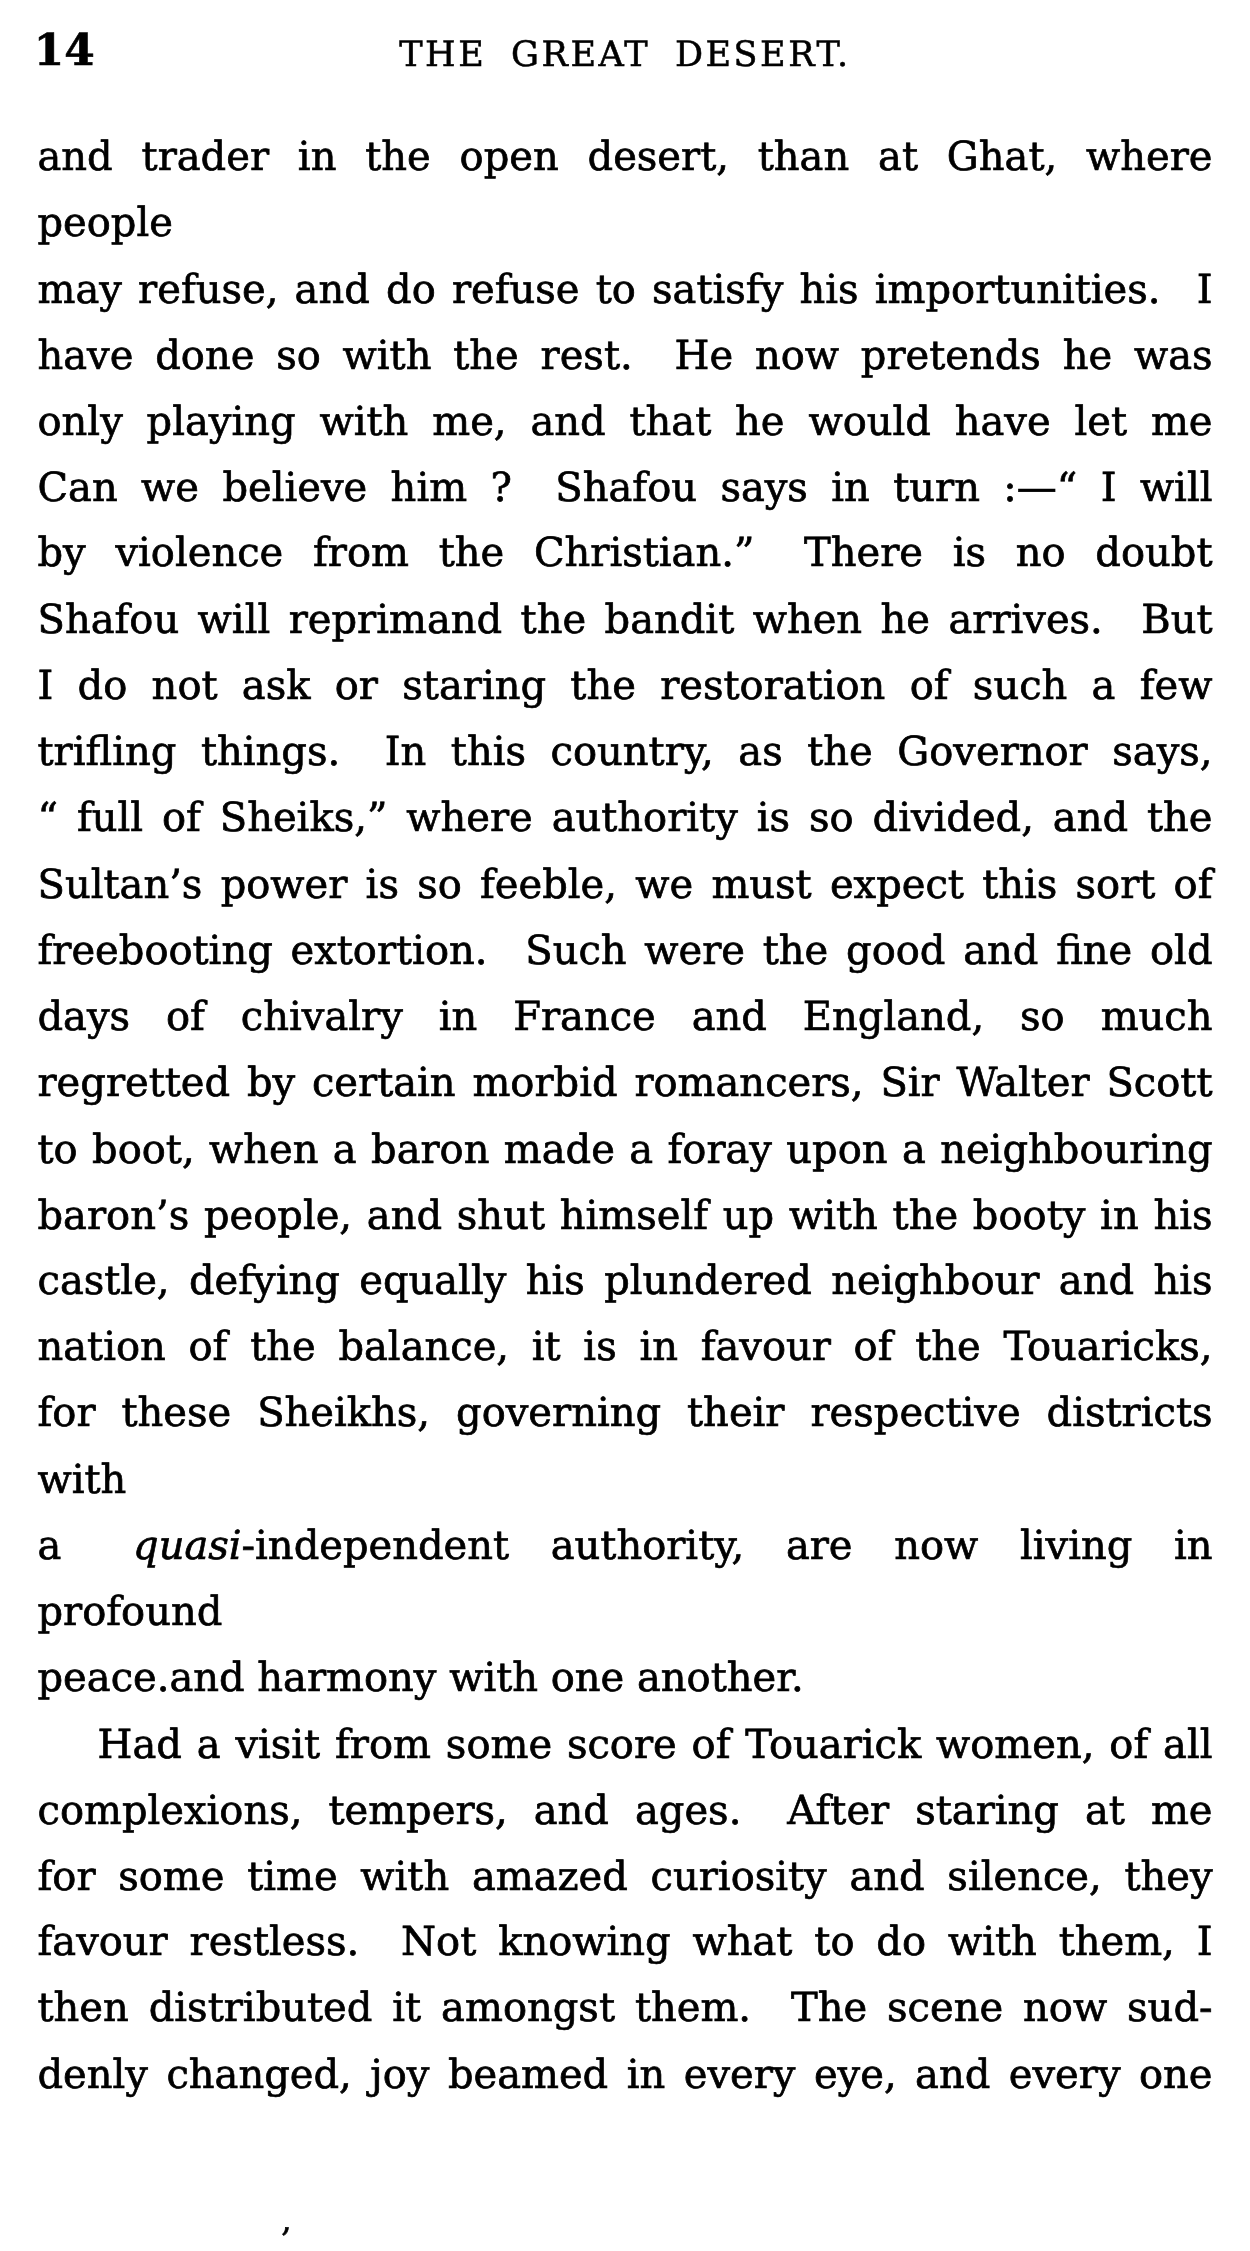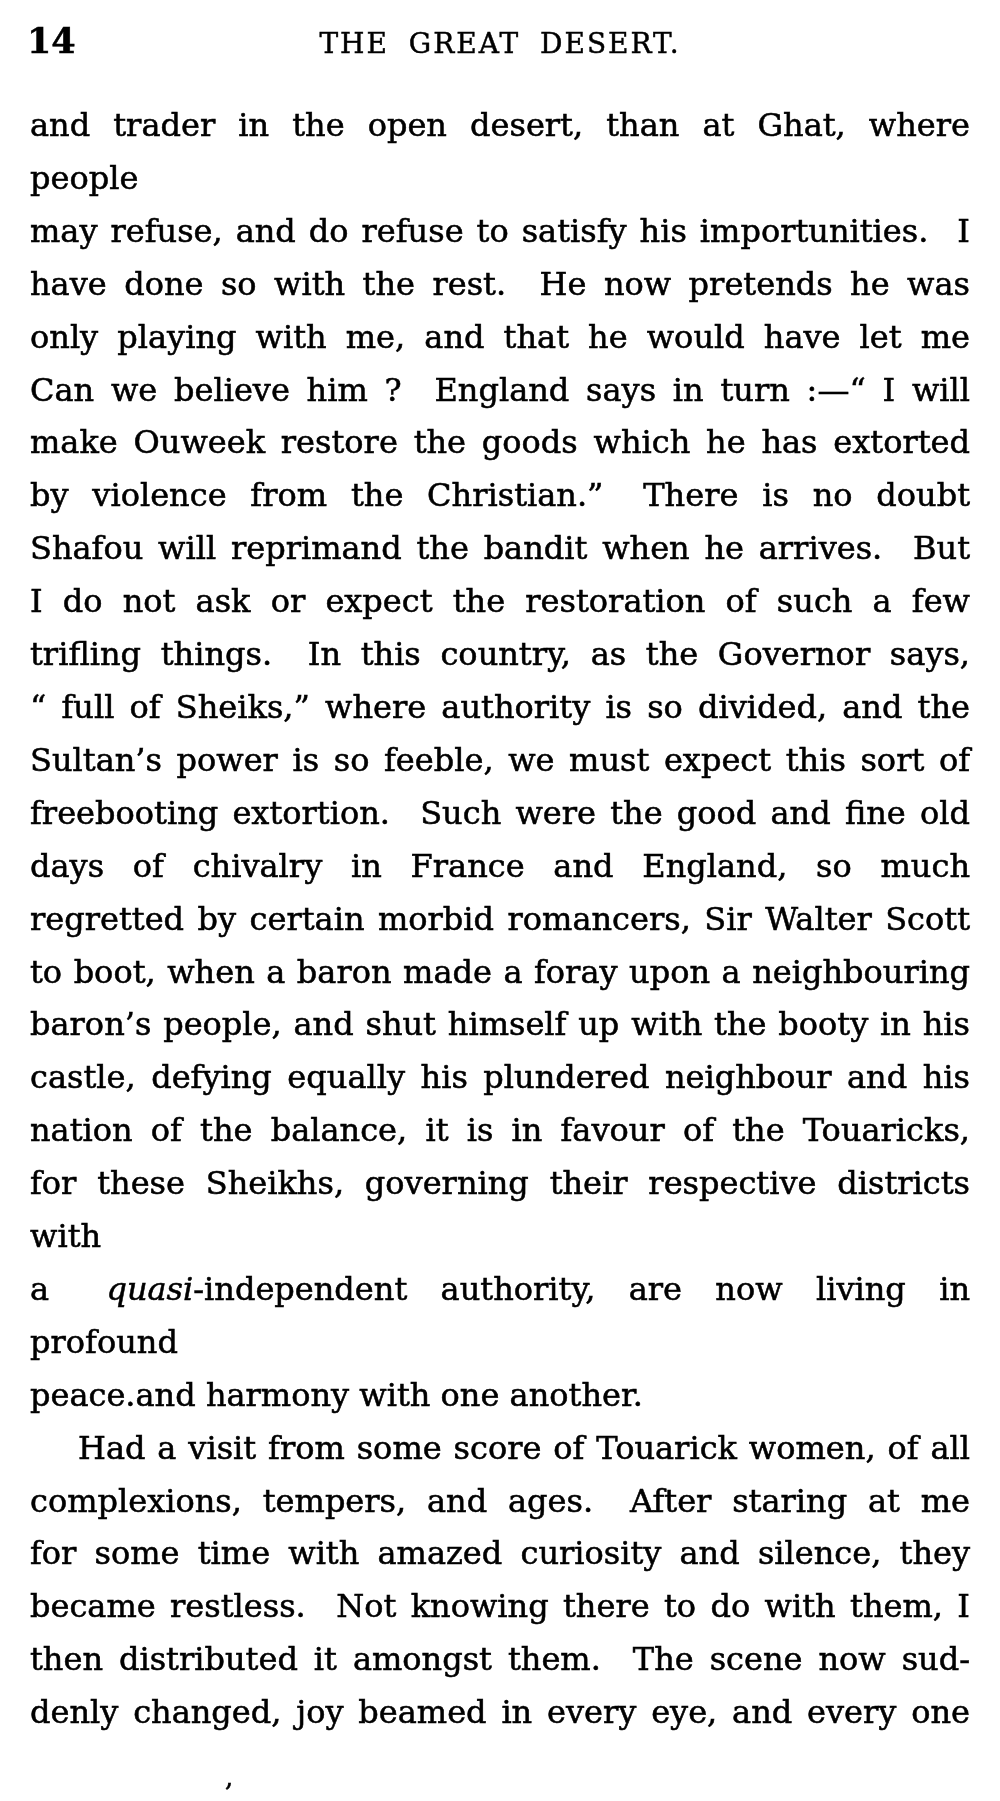--- a/index.html
+++ b/index.html
@@ -69,40 +69,39 @@
   <div>
     <span class="pagenum">14</span>
     <div class="running-title">THE GREAT DESERT.</div>
   </div>
 
   <div class="bodytext">
       <div class="line">and trader in the open desert, than at Ghat, where people</div>
       <div class="line">may refuse, and do refuse to satisfy his importunities.  I</div>
       <div class="line">have done so with the rest.  He now pretends he was</div>
       <div class="line">only playing with me, and that he would have let me</div>
-      <div class="line">Can we believe him ?  England says in turn :—“ I will</div>
-      <div class="line">make Ouweek restore the goods which he has extorted</div>
+      <div class="line">Can we believe him ?  Shafou says in turn :—“ I will</div>
       <div class="line">by violence from the Christian.”  There is no doubt</div>
       <div class="line">Shafou will reprimand the bandit when he arrives.  But</div>
-      <div class="line">I do not ask or expect the restoration of such a few</div>
+      <div class="line">I do not ask or staring the restoration of such a few</div>
       <div class="line">trifling things.  In this country, as the Governor says,</div>
       <div class="line">“ full of Sheiks,” where authority is so divided, and the</div>
       <div class="line">Sultan’s power is so feeble, we must expect this sort of</div>
       <div class="line">freebooting extortion.  Such were the good and fine old</div>
       <div class="line">days of chivalry in France and England, so much</div>
       <div class="line">regretted by certain morbid romancers, Sir Walter Scott</div>
       <div class="line">to boot, when a baron made a foray upon a neighbouring</div>
       <div class="line">baron’s people, and shut himself up with the booty in his</div>
       <div class="line">castle, defying equally his plundered neighbour and his</div>
       <div class="line">nation of the balance, it is in favour of the Touaricks,</div>
       <div class="line">for these Sheikhs, governing their respective districts with</div>
       <div class="line">a <i>quasi</i>-independent authority, are now living in profound</div>
       <div class="line no-justify">peace.and harmony with one another.</div>
       <div class="line indent">Had a visit from some score of Touarick women, of all</div>
       <div class="line">complexions, tempers, and ages.  After staring at me</div>
       <div class="line">for some time with amazed curiosity and silence, they</div>
-      <div class="line">became restless.  Not knowing there to do with them, I</div>
+      <div class="line">favour restless.  Not knowing what to do with them, I</div>
       <div class="line">then distributed it amongst them.  The scene now sud-</div>
       <div class="line">denly changed, joy beamed in every eye, and every one</div>
     </div>
 
   <span class="stray">,</span>
 </div>
 
 </body></html>

